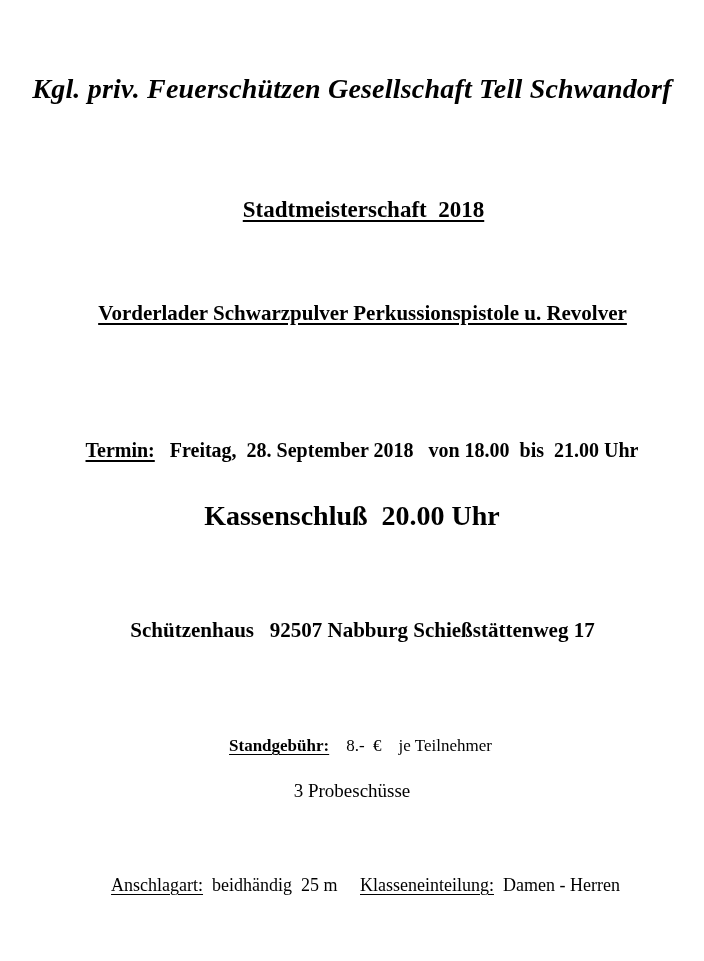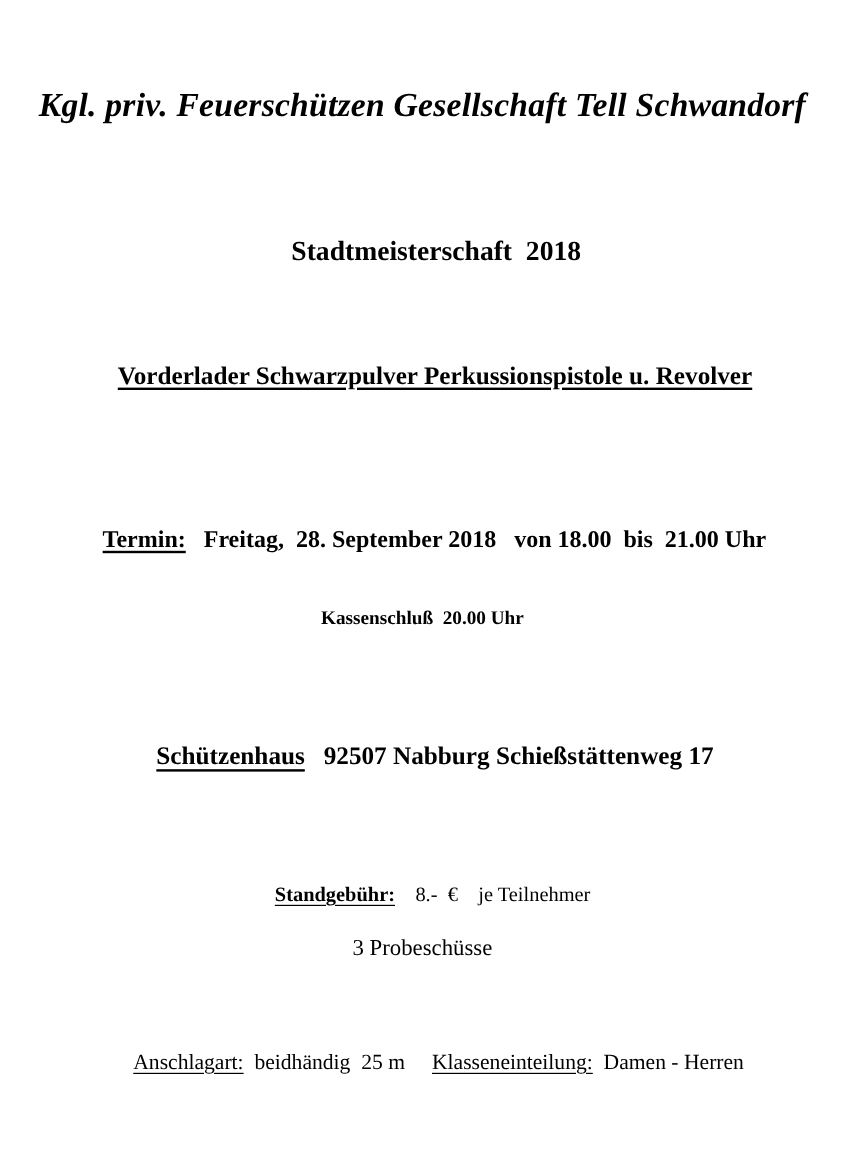--- a/index.html
+++ b/index.html
@@ -29,20 +29,21 @@
     font-style: italic;
     letter-spacing: 0.2px;
   }
   .champ-title {
     margin-top: 62px;
     font-size: 23px;
     line-height: 28px;
     font-weight: bold;
   }
   .champ-title .u {
+    text-decoration: underline;
     text-decoration-thickness: 2px;
     text-underline-offset: 3px;
   }
   .discipline {
     margin-top: 22px;
     font-size: 21px;
     line-height: 26px;
     font-weight: bold;
   }
   .discipline .u {
@@ -57,32 +58,31 @@
     line-height: 26px;
     font-weight: bold;
   }
   .termin .label {
     text-decoration: underline;
     text-decoration-thickness: 2px;
     text-underline-offset: 3px;
   }
   .kassenschluss {
     margin-top: 15px;
-    font-size: 16px;
+    font-size: 28px;
     line-height: 24px;
     font-weight: bold;
   }
   .venue {
     margin-top: 62px;
     font-size: 21px;
     line-height: 27px;
     font-weight: bold;
   }
   .venue .label {
-    text-decoration: underline;
     text-decoration-thickness: 2px;
     text-underline-offset: 4px;
   }
   .fee {
     margin-top: 42px;
     font-size: 17px;
     line-height: 22px;
   }
   .fee .label {
     text-decoration: underline;

